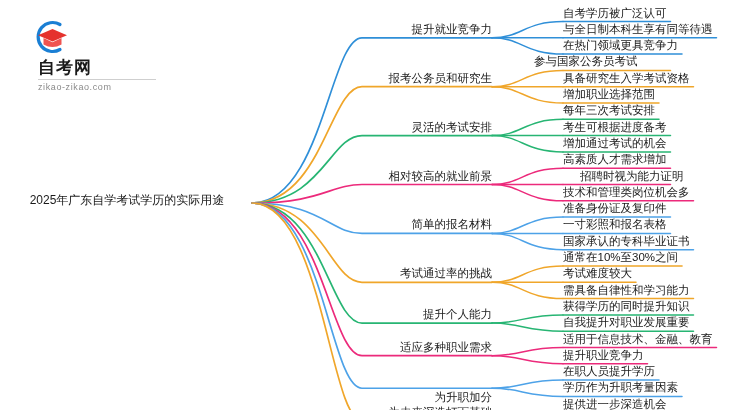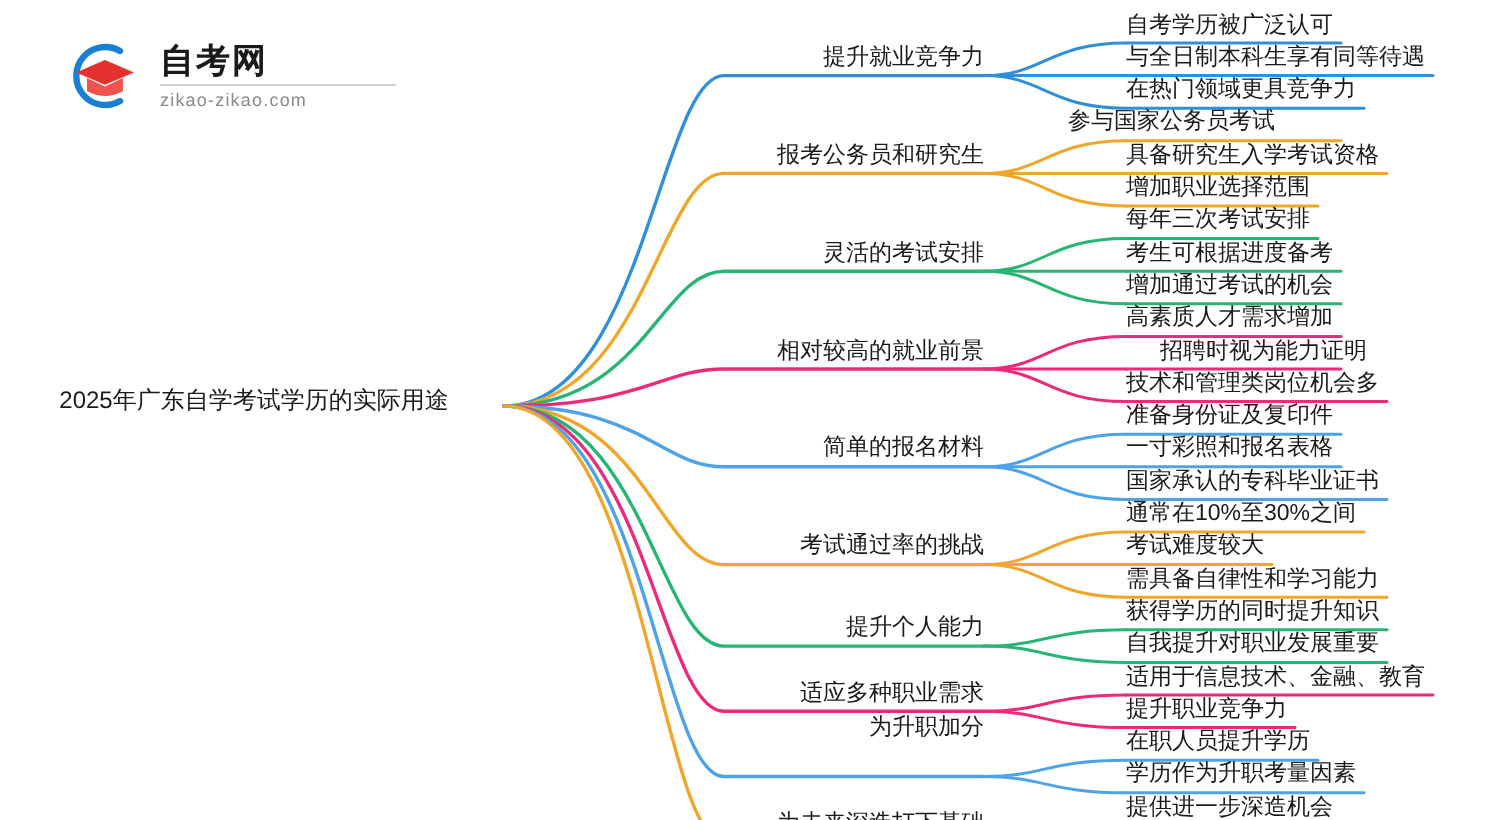--- a/index.html
+++ b/index.html
@@ -15,21 +15,21 @@
     width: 750px;
     height: 410px;
     background: #ffffff;
   }
 
   
   #logo {
     position: absolute;
     left: 30px; top: 16px;
     width: 200px; height: 44px;
-    display: flex; align-items: center;
+    display: flex;  flex-direction: column;
   }
   #logo-mark {
     position: relative;
     width: 42px; height: 42px;
     flex: 0 0 42px;
   }
   #logo-text-wrap {
     margin-left: 8px;
     display: flex; flex-direction: column;
     justify-content: center;
@@ -205,19 +205,19 @@
       <div class="branch-label" style="right: 258px; top: 280.3px;">考试通过率的挑战</div>
       <div class="leaf-label" style="left: 563px; top: 264px;">通常在10%至30%之间</div>
       <div class="leaf-label" style="left: 563px; top: 280.3px;">考试难度较大</div>
       <div class="leaf-label" style="left: 563px; top: 296.6px;">需具备自律性和学习能力</div>
       <div class="branch-label" style="right: 258px; top: 321.05px;">提升个人能力</div>
       <div class="leaf-label" style="left: 563px; top: 312.9px;">获得学历的同时提升知识</div>
       <div class="leaf-label" style="left: 563px; top: 329.2px;">自我提升对职业发展重要</div>
       <div class="branch-label" style="right: 258px; top: 353.65px;">适应多种职业需求</div>
       <div class="leaf-label" style="left: 563px; top: 345.5px;">适用于信息技术、金融、教育</div>
       <div class="leaf-label" style="left: 563px; top: 361.8px;">提升职业竞争力</div>
-      <div class="branch-label" style="right: 258px; top: 371px;">为升职加分</div>
+      <div class="branch-label" style="right: 258px; top: 404px;">为升职加分</div>
       <div class="leaf-label" style="left: 563px; top: 378.1px;">在职人员提升学历</div>
       <div class="leaf-label" style="left: 563px; top: 394.4px;">学历作为升职考量因素</div>
       <div class="branch-label" style="right: 258px; top: 418.85px;">为未来深造打下基础</div>
       <div class="leaf-label" style="left: 563px; top: 410.7px;">提供进一步深造机会</div>
     </div>
 </div>
 
 </body></html>

